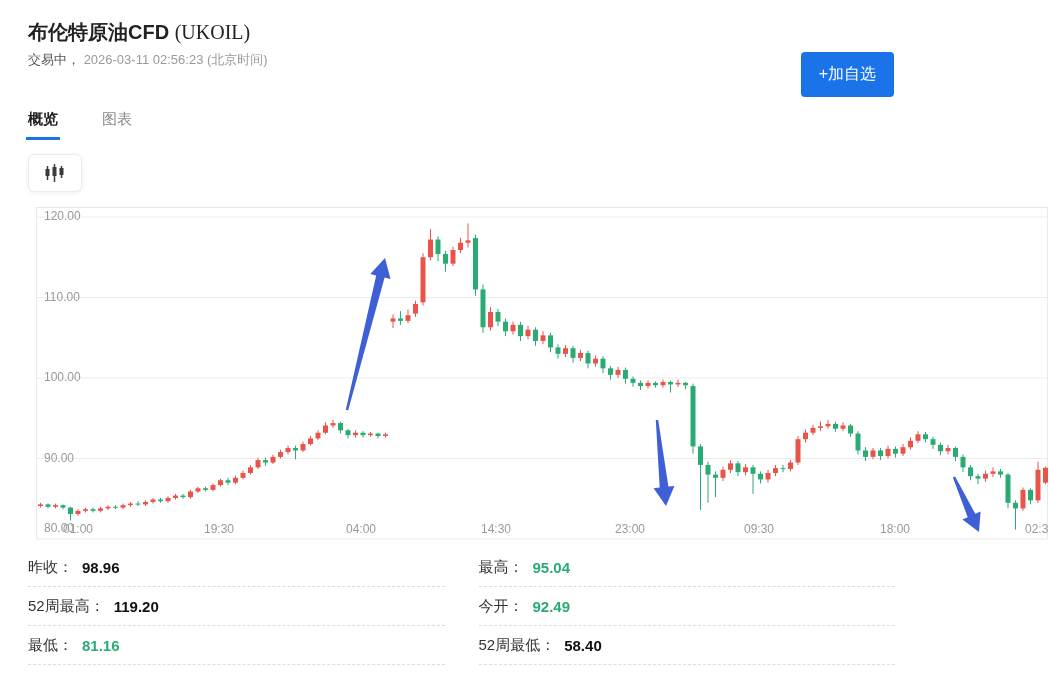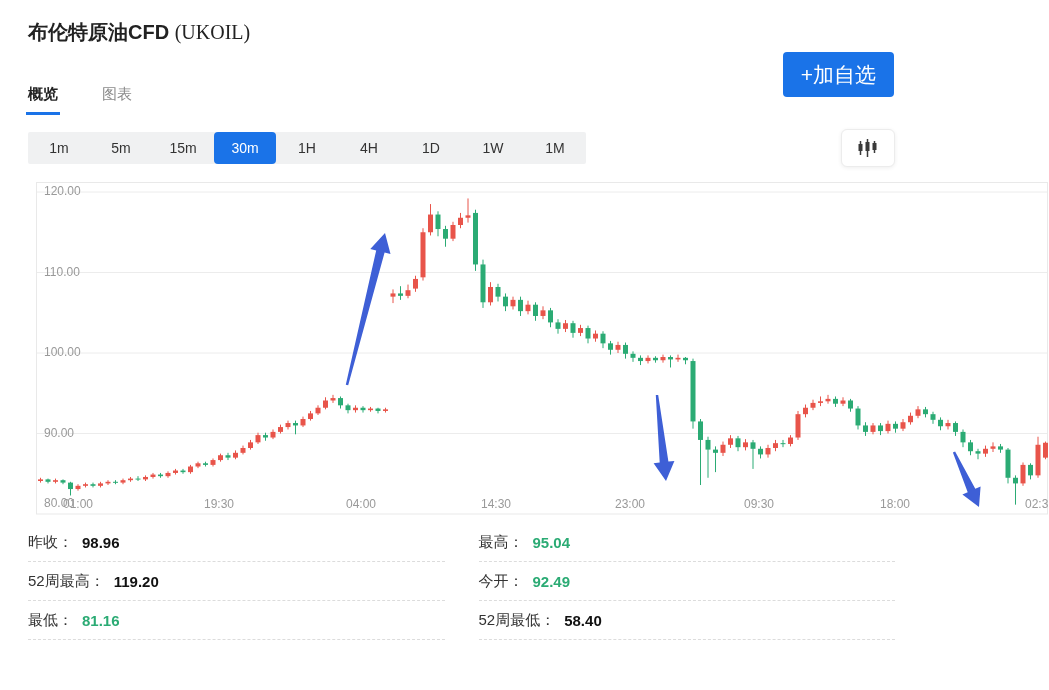--- a/index.html
+++ b/index.html
@@ -16,21 +16,21 @@
   .title{font-size:20px;font-weight:600;color:#222;line-height:1.2}
   .title .symbol{font-family:"Liberation Serif","DejaVu Serif",serif;font-weight:500}
   .price-row{margin-top:12px;display:flex;align-items:baseline;gap:16px}
   .price{font-size:31px;font-weight:700;color:var(--green);letter-spacing:.5px}
   .change{font-size:17px;font-weight:500;color:var(--green)}
   .status-row{margin-top:7px;font-size:13px;color:#555}
   .status-row .muted{color:#9a9a9a}
   .add-btn{
     position:absolute;top:52px;right:29px;height:45px;padding:0 18px;
     background:var(--accent);color:#fff;border:none;border-radius:4px;
-    font-size:21px;cursor:pointer;font-family:inherit;
+    font-size:16px;cursor:pointer;font-family:inherit;
   }
 
   
   .tabs{display:flex;gap:44px;padding:0 28px;margin-top:41px}
   .tab{font-size:15px;color:#8a8a8a;padding-bottom:11px;position:relative;cursor:pointer}
   .tab.active{color:#222;font-weight:700}
   .tab.active::after{content:"";position:absolute;left:-2px;right:-2px;bottom:0;height:3px;background:var(--accent)}
 
   
   .toolbar{display:flex;align-items:center;justify-content:space-between;padding:0 28px;margin-top:14px;height:38px}
@@ -61,41 +61,35 @@
 </head>
 <body>
 
 <div class="page">
 
   <div class="header">
     <div class="title">
       <span>布伦特原油CFD</span>
       <span class="symbol">(UKOIL)</span>
     </div>
+    <div class="status-row">
+      <span>交易中，</span>
+      <span class="muted">2026-03-11 02:56:23</span>
+      <span class="muted">(北京时间)</span>
+    </div>
   </div>
 
   <button class="add-btn">+加自选</button>
 
   <nav class="tabs" id="tabs">
       <span class="tab active">概览</span>
       <span class="tab">图表</span>
     </nav>
 
   <div class="toolbar">
-    <div class="intervals" id="intervals">
-        <span class="interval">1m</span>
-        <span class="interval">5m</span>
-        <span class="interval">15m</span>
-        <span class="interval active">30m</span>
-        <span class="interval">1H</span>
-        <span class="interval">4H</span>
-        <span class="interval">1D</span>
-        <span class="interval">1W</span>
-        <span class="interval">1M</span>
-      </div>
     <button class="chart-type-btn">
       <svg width="24" height="20" viewBox="0 0 24 20">
         <line x1="4.5" y1="3" x2="4.5" y2="17" stroke="#3a3a3a" stroke-width="1.5"></line>
         <rect x="2.5" y="6" width="4" height="7" fill="#3a3a3a"></rect>
         <line x1="11.5" y1="1" x2="11.5" y2="19" stroke="#3a3a3a" stroke-width="1.5"></line>
         <rect x="9.5" y="4" width="4" height="9" fill="#3a3a3a"></rect>
         <line x1="18.5" y1="3" x2="18.5" y2="15" stroke="#3a3a3a" stroke-width="1.5"></line>
         <rect x="16.5" y="5" width="4" height="7" fill="#3a3a3a"></rect>
       </svg>
     </button>

